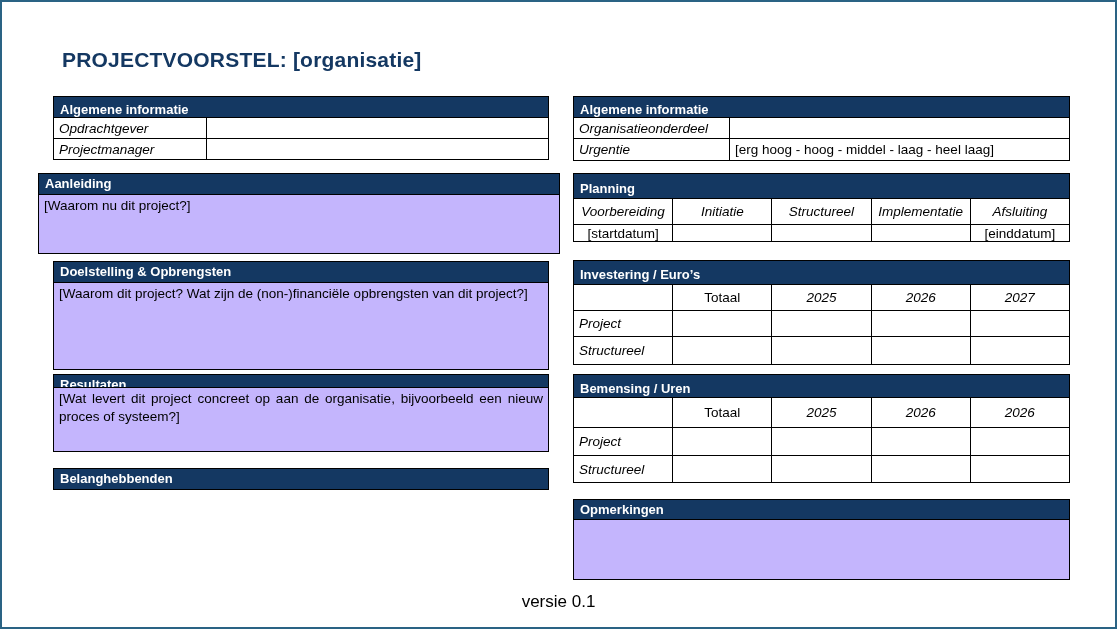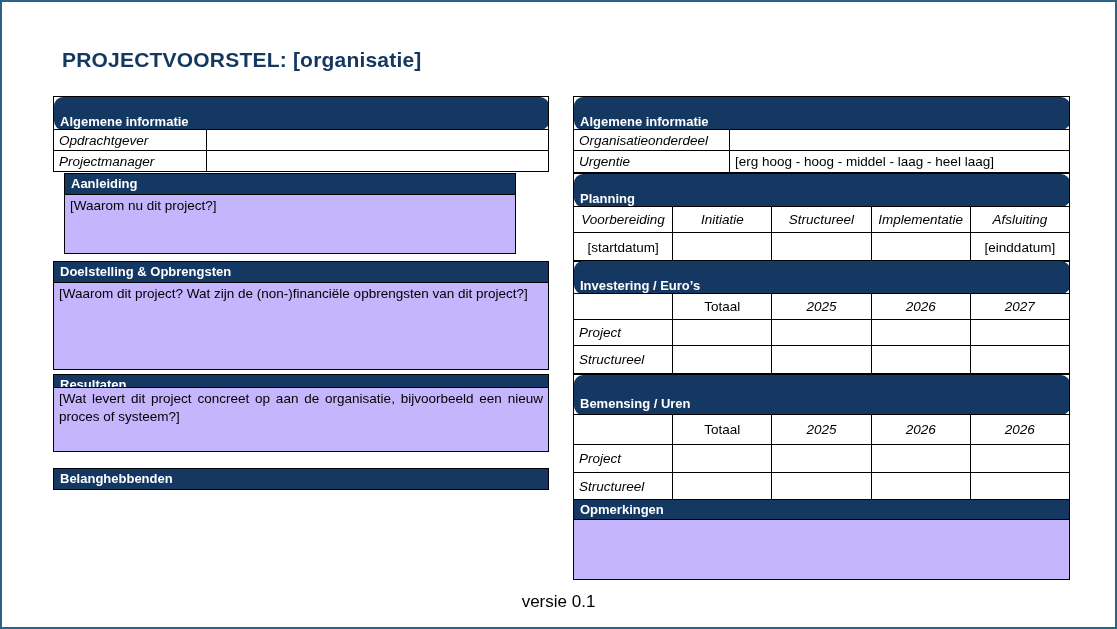--- a/index.html
+++ b/index.html
@@ -57,22 +57,21 @@
     border: 1px solid #000000;
     padding: 0 5px;
     overflow: hidden;
     white-space: nowrap;
   }
   table.grid td.bar-cell {
     background: #143862;
     color: #ffffff;
     font-weight: bold;
     font-size: 13px;
-    padding: 17px 0 0 6px;
-    border-radius: 9px;
+    padding: 4px 0 0 6px;
   }
   td.lbl { font-style: italic; }
   td.c   { text-align: center; }
   td.it  { font-style: italic; }
 </style>
 </head>
 <body>
 
 <div class="page">
 
@@ -93,21 +92,21 @@
         <td></td>
       </tr>
       <tr style="height:21px;">
         <td class="lbl">Projectmanager</td>
         <td></td>
       </tr>
     </tbody>
       </table>
   </section>
 
-  <section class="sec" style="left:62px; top:171px; width:452px;">
+  <section class="sec" style="left:36px; top:171px; width:522px;">
     <div class="bar" style="height:22px;">Aanleiding</div>
     <div class="box" style="height:60px;">
       <p>[Waarom nu dit project?]</p>
     </div>
   </section>
 
   <section class="sec" style="left:51px; top:259px; width:496px;">
     <div class="bar" style="height:22px;">Doelstelling &amp; Opbrengsten</div>
     <div class="box" style="height:88px;">
       <p>[Waarom dit project? Wat zijn de (non-)financiële opbrengsten van dit project?]</p>
@@ -160,21 +159,21 @@
           <tr style="height:25px;">
             <td class="bar-cell" colspan="5">Planning</td>
           </tr>
       <tr style="height:26px;">
         <td class="c it">Voorbereiding</td>
         <td class="c it">Initiatie</td>
         <td class="c it">Structureel</td>
         <td class="c it">Implementatie</td>
         <td class="c it">Afsluiting</td>
       </tr>
-      <tr style="height:29px;">
+      <tr style="height:17px;">
         <td class="c">[startdatum]</td>
         <td class="c"></td>
         <td class="c"></td>
         <td class="c"></td>
         <td class="c">[einddatum]</td>
       </tr>
     </tbody>
       </table>
   </section>
 
@@ -219,21 +218,21 @@
   <section class="sec" style="left:571px; top:372px; width:497px;">
     <table class="grid">
       <colgroup>
           <col style="width:20%">
           <col style="width:20%">
           <col style="width:20%">
           <col style="width:20%">
           <col style="width:20%">
         </colgroup>
       <tbody>
-          <tr style="height:40px;">
+          <tr style="height:23px;">
             <td class="bar-cell" colspan="5">Bemensing / Uren</td>
           </tr>
       <tr style="height:30px;">
         <td></td>
         <td class="c">Totaal</td>
         <td class="c it">2025</td>
         <td class="c it">2026</td>
         <td class="c it">2026</td>
       </tr>
       <tr style="height:28px;">

